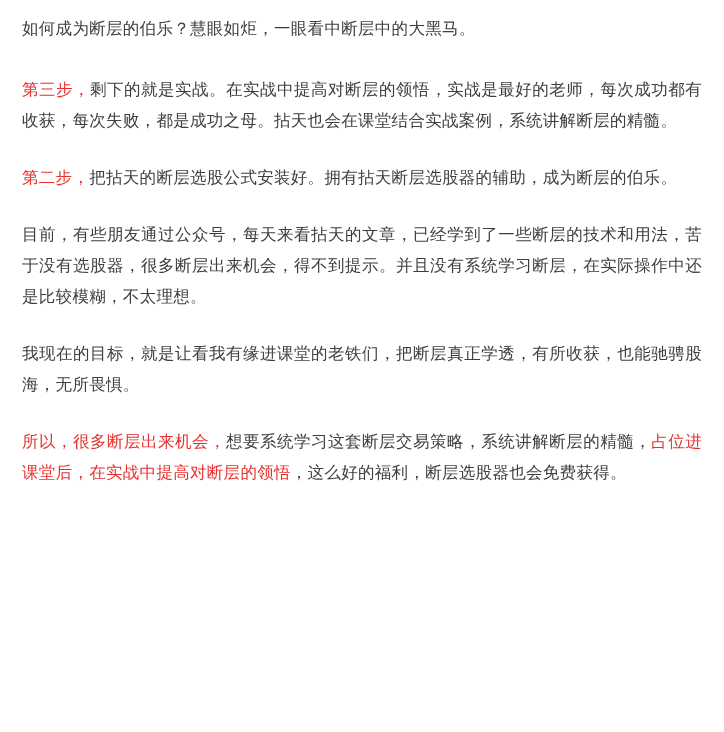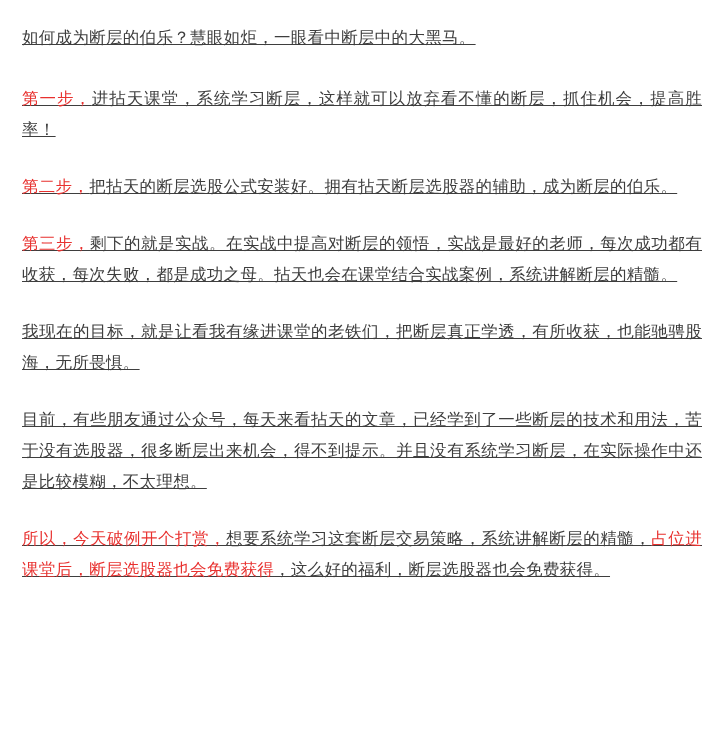--- a/index.html
+++ b/index.html
@@ -15,25 +15,24 @@
     overflow: hidden;
   }
   .article {
     padding: 6px 22px 0 22px;
     box-sizing: border-box;
   }
   .para {
     font-size: 16.5px;
     line-height: 31px;
     letter-spacing: 0.3px;
-    margin: 16px 0 26px 0;
+    margin: 7px 0 26px 0;
     text-align: justify;
     color: #3e3e3e;
     word-break: break-all;
-    text-decoration: underline;
   }
   .para.first {
     margin-bottom: 30px;
   }
   .para.last {
     margin-bottom: 0;
   }
   .hl {
     color: #e8312f;
   }
@@ -43,37 +42,34 @@
 </style>
 </head>
 <body>
 
 <div class="article">
 
   <p class="para first">
     <span class="seg">如何成为断层的伯乐？慧眼如炬，一眼看中断层中的大黑马。</span>
   </p>
 
+
   <p class="para">
-    <span class="seg hl">第一步，</span><span class="seg">进拈天课堂，系统学习断层，这样就可以放弃看不懂的断层，抓住机会，提高胜率！</span>
+    <span class="seg hl">第三步，</span><span class="seg">剩下的就是实战。在实战中提高对断层的领悟，实战是最好的老师，每次成功都有收获，每次失败，都是成功之母。拈天也会在课堂结合实战案例，系统讲解断层的精髓。</span>
   </p>
 
   <p class="para">
     <span class="seg hl">第二步，</span><span class="seg">把拈天的断层选股公式安装好。拥有拈天断层选股器的辅助，成为断层的伯乐。</span>
   </p>
 
   <p class="para">
-    <span class="seg hl">第三步，</span><span class="seg">剩下的就是实战。在实战中提高对断层的领悟，实战是最好的老师，每次成功都有收获，每次失败，都是成功之母。拈天也会在课堂结合实战案例，系统讲解断层的精髓。</span>
+    <span class="seg">目前，有些朋友通过公众号，每天来看拈天的文章，已经学到了一些断层的技术和用法，苦于没有选股器，很多断层出来机会，得不到提示。并且没有系统学习断层，在实际操作中还是比较模糊，不太理想。</span>
   </p>
 
   <p class="para">
     <span class="seg">我现在的目标，就是让看我有缘进课堂的老铁们，把断层真正学透，有所收获，也能驰骋股海，无所畏惧。</span>
   </p>
 
-  <p class="para">
-    <span class="seg">目前，有些朋友通过公众号，每天来看拈天的文章，已经学到了一些断层的技术和用法，苦于没有选股器，很多断层出来机会，得不到提示。并且没有系统学习断层，在实际操作中还是比较模糊，不太理想。</span>
-  </p>
-
   <p class="para last">
-    <span class="seg hl">所以，今天破例开个打赏，</span><span class="seg">想要系统学习这套断层交易策略，系统讲解断层的精髓，</span><span class="seg hl">占位进课堂后，</span><span class="seg hl">断层选股器也会免费获得</span><span class="seg">，这么好的福利，断层选股器也会免费获得。</span>
+    <span class="seg hl">所以，很多断层出来机会，</span><span class="seg">想要系统学习这套断层交易策略，系统讲解断层的精髓，</span><span class="seg hl">占位进课堂后，</span><span class="seg hl">在实战中提高对断层的领悟</span><span class="seg">，这么好的福利，断层选股器也会免费获得。</span>
   </p>
 
 </div>
 
 </body></html>

